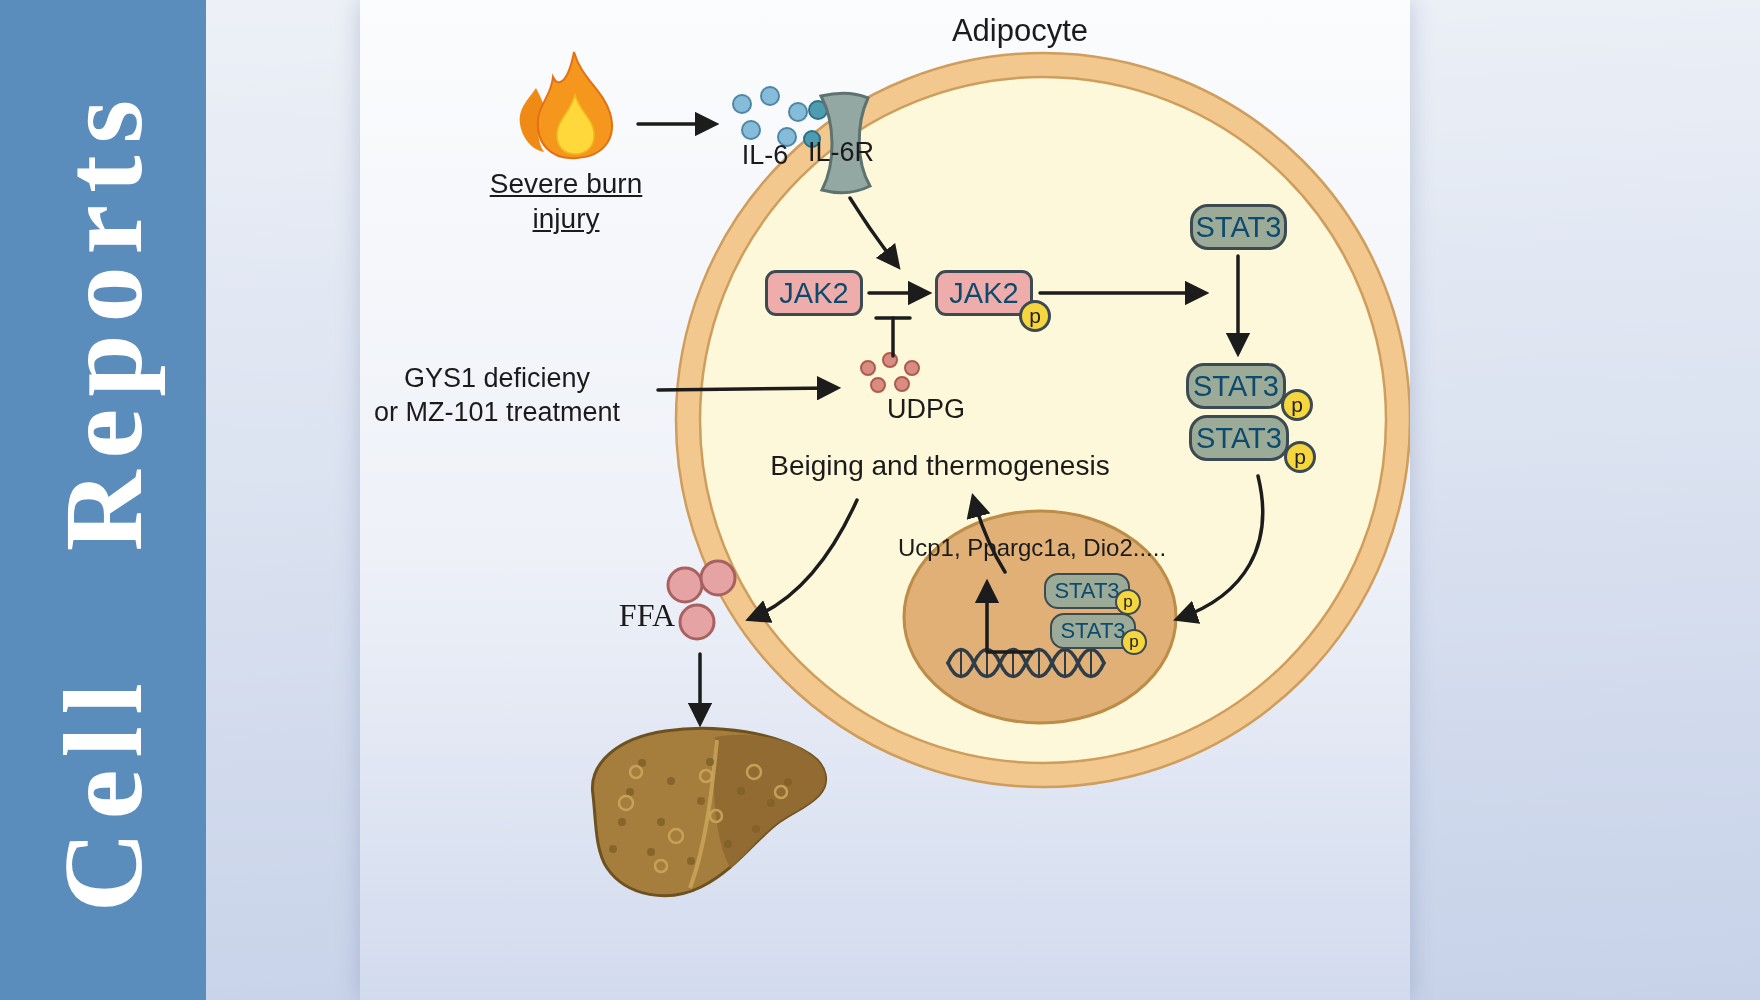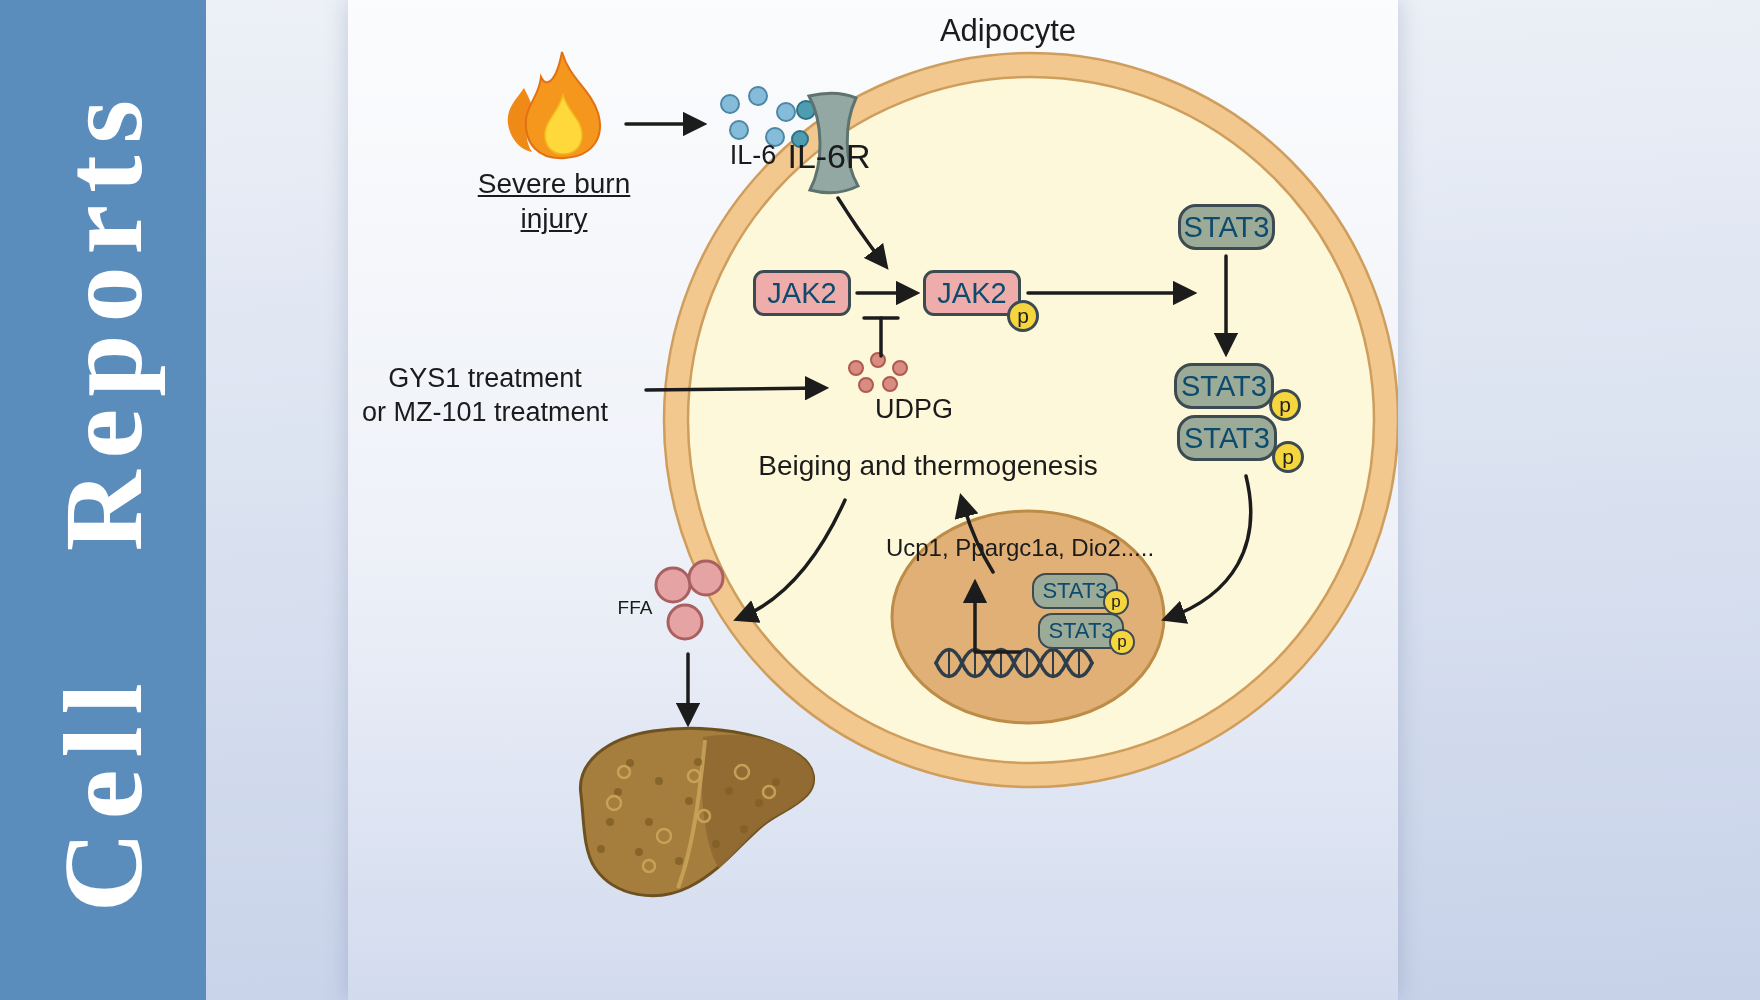--- a/index.html
+++ b/index.html
@@ -3,21 +3,21 @@
 <meta charset="utf-8">
 <style>
   html,body{margin:0;padding:0;background:#fff;}
   .canvas{position:relative;width:1760px;height:1000px;overflow:hidden;
     background:linear-gradient(178deg,var(--bg_top,#edf1f7) 0%,var(--bg_bottom,#c7d2e9) 100%);
     font-family:"Liberation Sans",sans-serif;color:#1b1b1b;}
   .sidebar{position:absolute;left:0;top:0;width:206px;height:100%;background:var(--sidebar,#5a8cbc);}
   .journal-title{position:absolute;left:103px;top:500px;transform:translate(-50%,-50%) rotate(-90deg);
     white-space:nowrap;font-family:"Liberation Serif",serif;font-weight:700;font-size:112px;
     letter-spacing:12px;word-spacing:80px;color:#ffffff;}
-  .panel{position:absolute;left:348px;top:0;width:1050px;height:1000px;
+  .panel{position:absolute;left:360px;top:0;width:1050px;height:1000px;
     background:linear-gradient(180deg,var(--panel_top,#fbfcfd) 0%,#eef1f8 55%,var(--panel_bottom,#d2dbee) 100%);
     box-shadow:0 0 22px rgba(90,110,150,.30);}
   .diagram{position:absolute;left:0;top:0;width:1050px;height:1000px;}
 
   .lbl{position:absolute;transform:translateX(-50%);text-align:center;white-space:nowrap;color:#1b1b1b;}
 
   .molecule{position:absolute;box-sizing:border-box;border:3px solid var(--outline,#3c4a52);
     border-radius:18px;display:flex;align-items:center;justify-content:center;color:#0c4a6e;}
   .jak2{background:var(--jak2_fill,#eeadab);border-radius:11px;}
   .stat3{background:var(--stat3_fill,#9cab97);}
@@ -172,31 +172,31 @@
     </svg>
 
     <div class="lbl" style="left:660px;top:13px;font-size:31px;">Adipocyte</div>
 
     <div class="lbl" style="left:206px;top:166px;font-size:28px;line-height:35px;text-decoration:underline;">
       <div>Severe burn</div>
       <div>injury</div>
     </div>
 
     <div class="lbl" style="left:385px;top:140px;font-size:27px;margin-left:20px;">IL-6</div>
-    <div class="lbl" style="left:481px;top:137px;font-size:34px;">IL-6R</div>
+    <div class="lbl" style="left:481px;top:137px;font-size:27px;">IL-6R</div>
 
     <div class="lbl" style="left:137px;top:361px;font-size:27px;line-height:34px;">
-      <div>GYS1 treatment</div>
+      <div>GYS1 deficieny</div>
       <div>or MZ-101 treatment</div>
     </div>
 
     <div class="lbl" style="left:540px;top:394px;font-size:27px;margin-left:26px;">UDPG</div>
     <div class="lbl" style="left:580px;top:450px;font-size:28px;">Beiging and thermogenesis</div>
     <div class="lbl" style="left:672px;top:534px;font-size:24px;">Ucp1, Ppargc1a, Dio2.....</div>
-    <div class="lbl" style="left:287px;top:597px;font-size:19px;">FFA</div>
+    <div class="lbl" style="left:287px;top:597px;font-size:32px;font-family:Liberation Serif, serif;">FFA</div>
 
     <div class="molecule jak2 m-lg" style="left:405px;top:270px;width:98px;height:46px;">JAK2</div>
     <div class="molecule jak2 m-lg" style="left:575px;top:270px;width:98px;height:46px;">JAK2</div>
     <div class="p-badge" style="left:659px;top:300px;">p</div>
 
     <div class="molecule stat3 m-lg" style="left:830px;top:204px;width:97px;height:46px;">STAT3</div>
 
     <div class="molecule stat3 m-lg" style="left:826px;top:363px;width:100px;height:46px;">STAT3</div>
     <div class="p-badge" style="left:921px;top:389px;">p</div>
     <div class="molecule stat3 m-lg" style="left:829px;top:415px;width:100px;height:46px;">STAT3</div>

